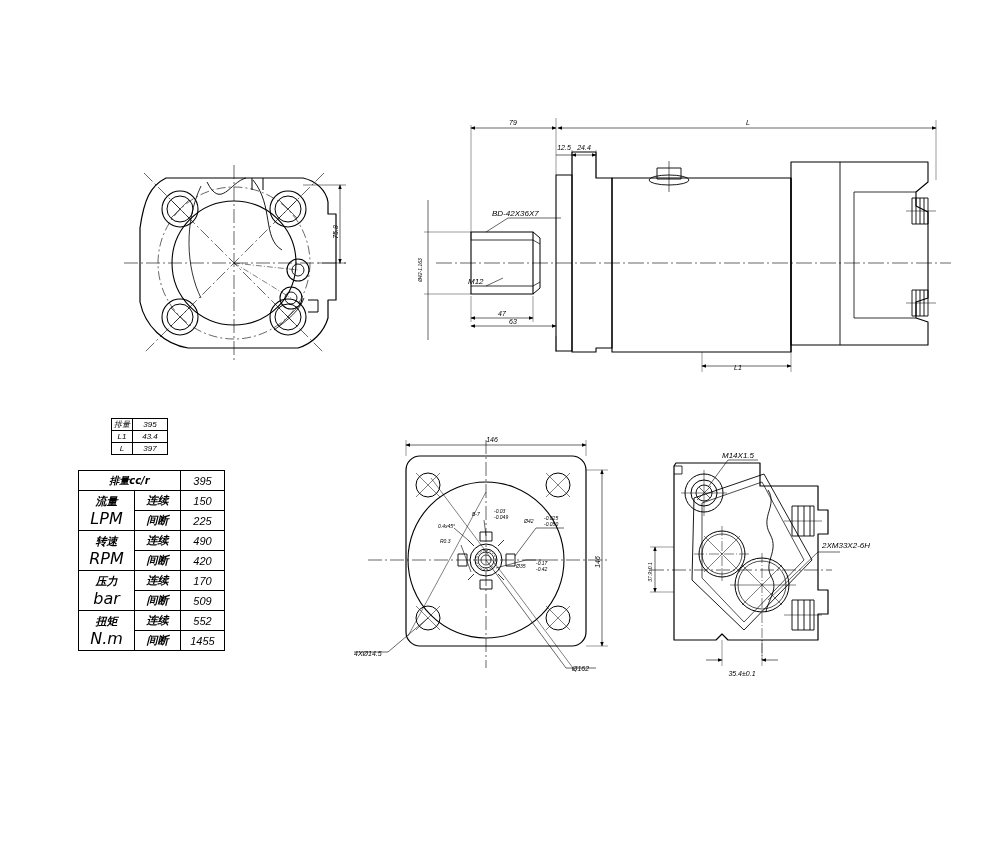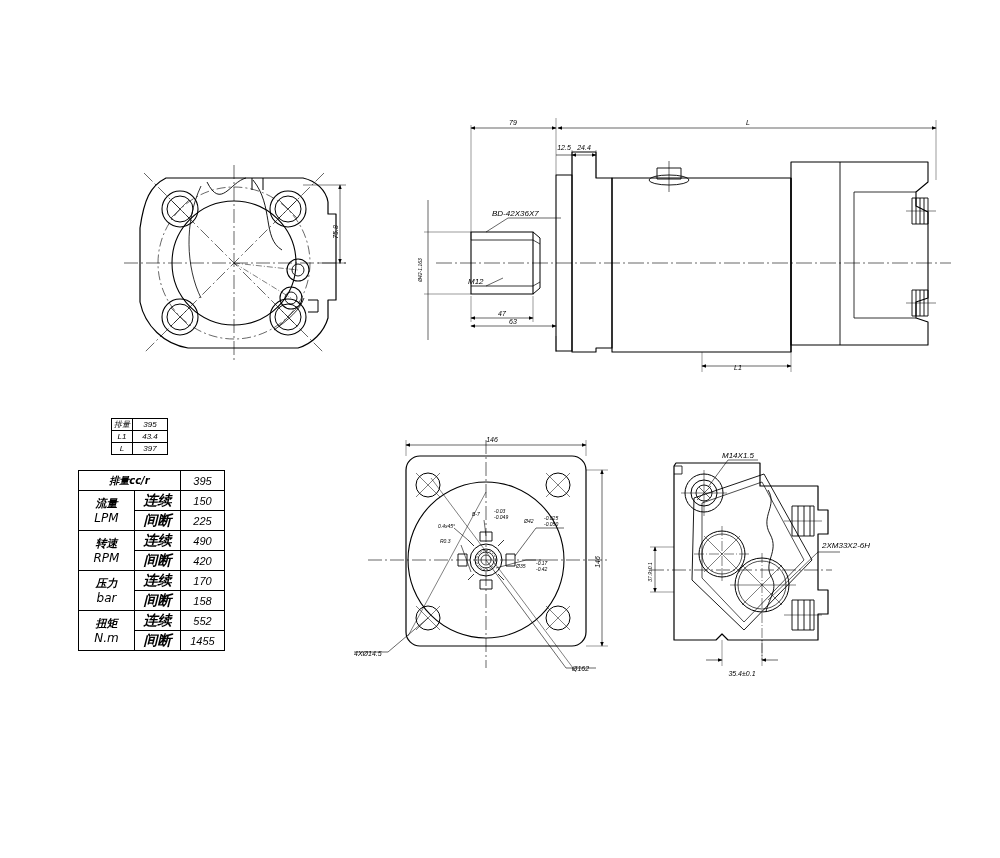--- a/index.html
+++ b/index.html
@@ -23,22 +23,22 @@
     font-size:9px;padding:0;
   }
   #spec-mini{left:95px;top:418px;}
   #spec-mini td{height:11px;font-size:8px;}
   #spec-mini td.lbl{width:20px;}
   #spec-mini td.val{width:34px;}
 
   #spec-main{left:62px;top:470px;}
   #spec-main td{height:19px;}
   #spec-main td.c1{width:55px;font-size:11px;font-weight:bold;margin-top:47px;}
-  #spec-main td.c1 .unit{display:block;font-weight:normal;font-size:12px;}
-  #spec-main td.c2{width:45px;font-size:14px;font-weight:bold;}
+  #spec-main td.c1 .unit{display:block;font-weight:normal;font-size:16px;}
+  #spec-main td.c2{width:45px;font-size:11px;font-weight:bold;}
   #spec-main td.c3{width:43px;font-size:11px;}
   #spec-main td.hdr{font-size:10px;font-weight:bold;text-align:center;}
   .cn{font-family:"DejaVu Sans",sans-serif;}
 </style>
 </head>
 <body>
 
 <div class="sheet">
 
 <svg width="1000" height="858" viewBox="0 0 1000 858">
@@ -446,21 +446,21 @@
     <tr>
       <td class="c1 cn" rowspan="2">
         <span>压力</span>
         <span class="unit">bar</span>
       </td>
       <td class="c2 cn">连续</td>
       <td class="c3">170</td>
     </tr>
     <tr>
       <td class="c2 cn">间断</td>
-      <td class="c3">158</td>
+      <td class="c3">509</td>
     </tr>
 
     <tr>
       <td class="c1 cn" rowspan="2">
         <span>扭矩</span>
         <span class="unit">N.m</span>
       </td>
       <td class="c2 cn">连续</td>
       <td class="c3">552</td>
     </tr>

